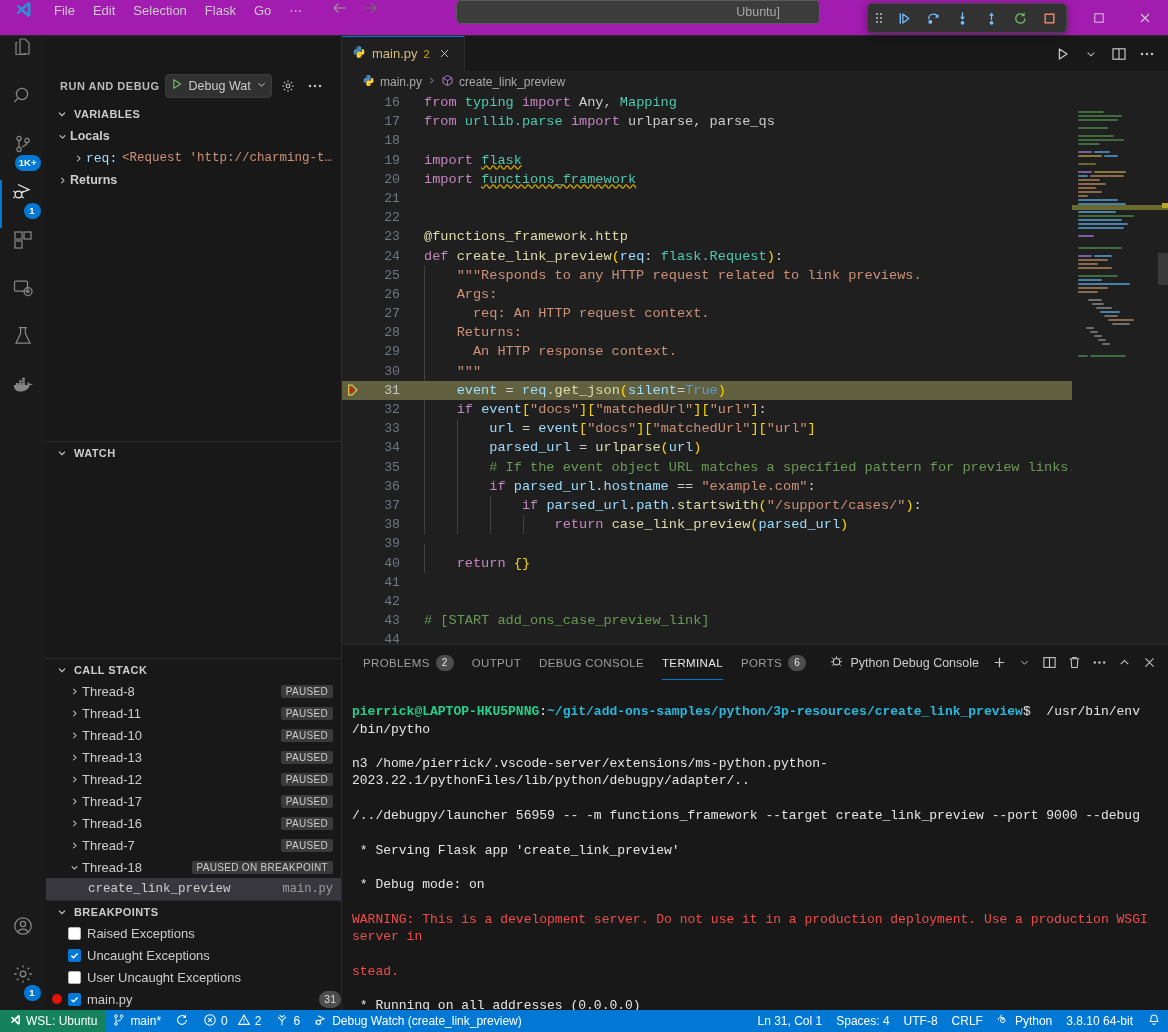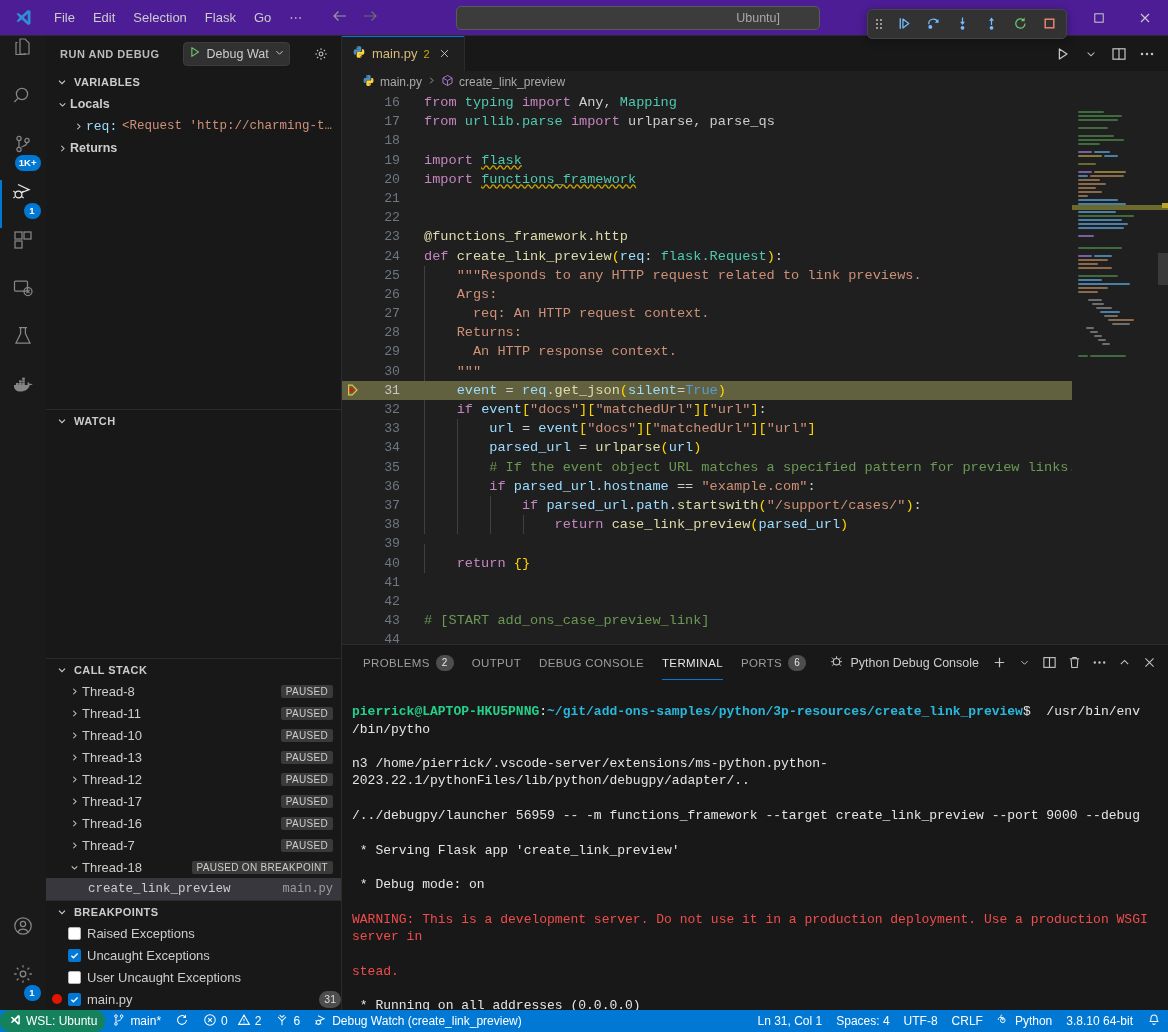--- a/index.html
+++ b/index.html
@@ -6,21 +6,21 @@
   html,body { width:1168px; height:1032px; overflow:hidden; }
   body {
     background:#1e1e1e; color:#cccccc;
     font-family:"Liberation Sans", sans-serif; font-size:13px;
     -webkit-font-smoothing:antialiased;
   }
   .app { width:1168px; height:1032px; display:flex; flex-direction:column; }
 
   
   .titlebar {
-    height:36px; background:#4c1d95; display:flex; align-items:center;
+    height:36px; background:#a21caf; display:flex; align-items:flex-start;
     flex:0 0 36px; position:relative; border-bottom:1px solid #2b2b2b;
   }
   .vscode-logo { width:46px; display:flex; align-items:center; justify-content:center; }
   .menu { display:flex; align-items:center; gap:2px; }
   .menu-item {
     padding:3px 8px; font-size:13px; color:#cccccc; border-radius:3px; cursor:default;
   }
   .nav-arrows { display:flex; align-items:center; gap:14px; margin-left:22px; color:#9b9b9b; }
   .title-center { flex:1; display:flex; align-items:center; justify-content:center; position:relative; }
   .quickinput {
@@ -64,22 +64,23 @@
     text-align:center; padding:0 4px; font-weight:600;
   }
   .act-spacer { flex:1; }
 
   
   .sidebar {
     width:296px; background:#181818; flex:0 0 296px; display:flex; flex-direction:column;
     border-right:1px solid #2b2b2b; min-height:0;
   }
   .sb-header {
-    height:35px; display:flex; align-items:center; padding:0 8px 0 14px; gap:23px;
+    height:35px; display:flex; align-items:center; padding:0 8px 0 14px; gap:5px;
     flex:0 0 35px;
+    margin-top:32px;
   }
   .sb-title { font-size:11px; font-weight:700; letter-spacing:.5px; color:#bbbbbb; text-transform:uppercase; white-space:nowrap;}
   .launch-box {
     display:flex; align-items:center; background:#313131; border:1px solid #3c3c3c;
     border-radius:4px; height:24px; padding:0 4px; gap:5px; cursor:pointer; max-width:126px;
   }
   .launch-name { font-size:12.5px; color:#cccccc; white-space:nowrap; overflow:hidden; }
   .sb-hicon { width:22px; height:22px; display:flex; align-items:center; justify-content:center; cursor:pointer; color:#c5c5c5; border-radius:3px;}
 
   .pane-header {
@@ -204,21 +205,21 @@
   .t-white { color:#e5e5e5; }
   .t-red   { color:#f14c4c; }
 
   
   .statusbar {
     height:22px; flex:0 0 22px; background:#0078d4; display:flex; align-items:center;
     color:#ffffff; font-size:12px;
   }
   .sb-left, .sb-right { display:flex; align-items:center; height:22px; }
   .sb-right { margin-left:auto; }
-  .sb-item { display:flex; align-items:center; gap:4px; padding:0 7px; height:22px; cursor:pointer; white-space:nowrap;border-radius:10px;}
+  .sb-item { display:flex; align-items:center; gap:4px; padding:0 7px; height:22px; cursor:pointer; white-space:nowrap;}
   .sb-remote { background:#16825d; padding:0 8px; }
 </style>
 </head>
 <body>
 
 <div class="app">
 
   <div class="titlebar">
     <div class="vscode-logo">
       <svg width="19" height="19" viewBox="0 0 24 24">

